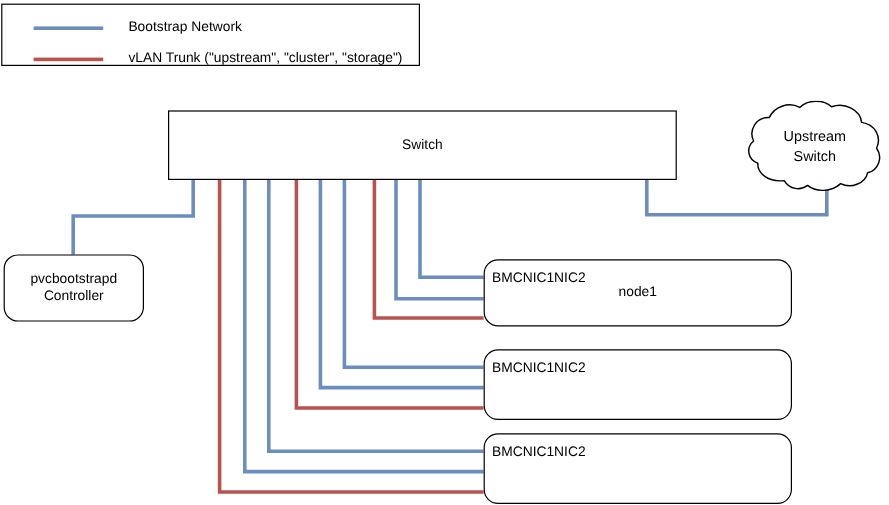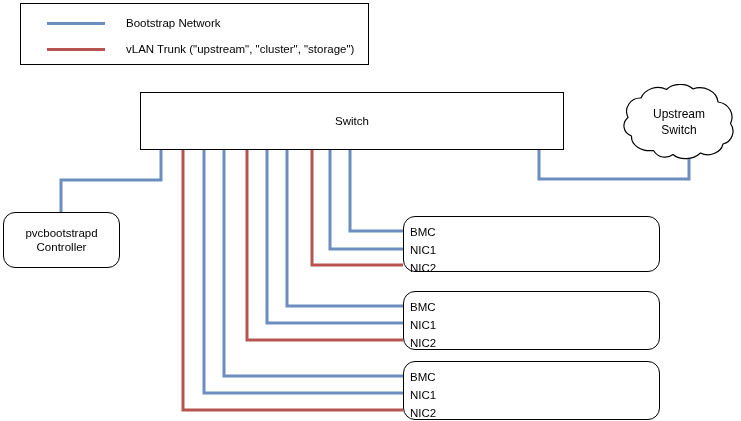--- a/index.html
+++ b/index.html
@@ -36,22 +36,22 @@
     justify-content: center;
     font-size: 11.5px;
     color: #000000;
     line-height: 1.25;
     text-align: center;
   }
   .rounded { border-radius: 12px; }
 
   
   #legend-box {
-    left: 20px; top: 3px;
-    width: 349px; height: 62px;
+    left: 1px; top: 3px;
+    width: 349px; height: 52px;
     display: block;
     padding: 0;
   }
   .legend-row {
     position: absolute;
     left: 0;
     width: 100%;
     height: 20px;
     display: flex;
     align-items: center;
@@ -104,21 +104,21 @@
     transform: translateY(-50%);
     text-align: center;
     font-size: 11.5px;
     color: #000000;
   }
   .port-list {
     position: absolute;
     left: 6px;
     top: 6px;
     display: flex;
-    flex-direction: column;
+    flex-direction: row;
   }
   .port-label {
     font-size: 11.5px;
     color: #000000;
     line-height: 18px;
     height: 18px;
     white-space: nowrap;
   }
 
   
@@ -213,20 +213,21 @@
       <span>Controller</span>
     </div>
   </div>
 
   <div class="node-box" id="node-box-0">
     <div class="port-list">
       <div class="port-label">BMC</div>
       <div class="port-label">NIC1</div>
       <div class="port-label">NIC2</div>
     </div>
+    <div class="node-name">node1</div>
   </div>
 
   <div class="node-box" id="node-box-1">
     <div class="port-list">
       <div class="port-label">BMC</div>
       <div class="port-label">NIC1</div>
       <div class="port-label">NIC2</div>
     </div>
   </div>
 

